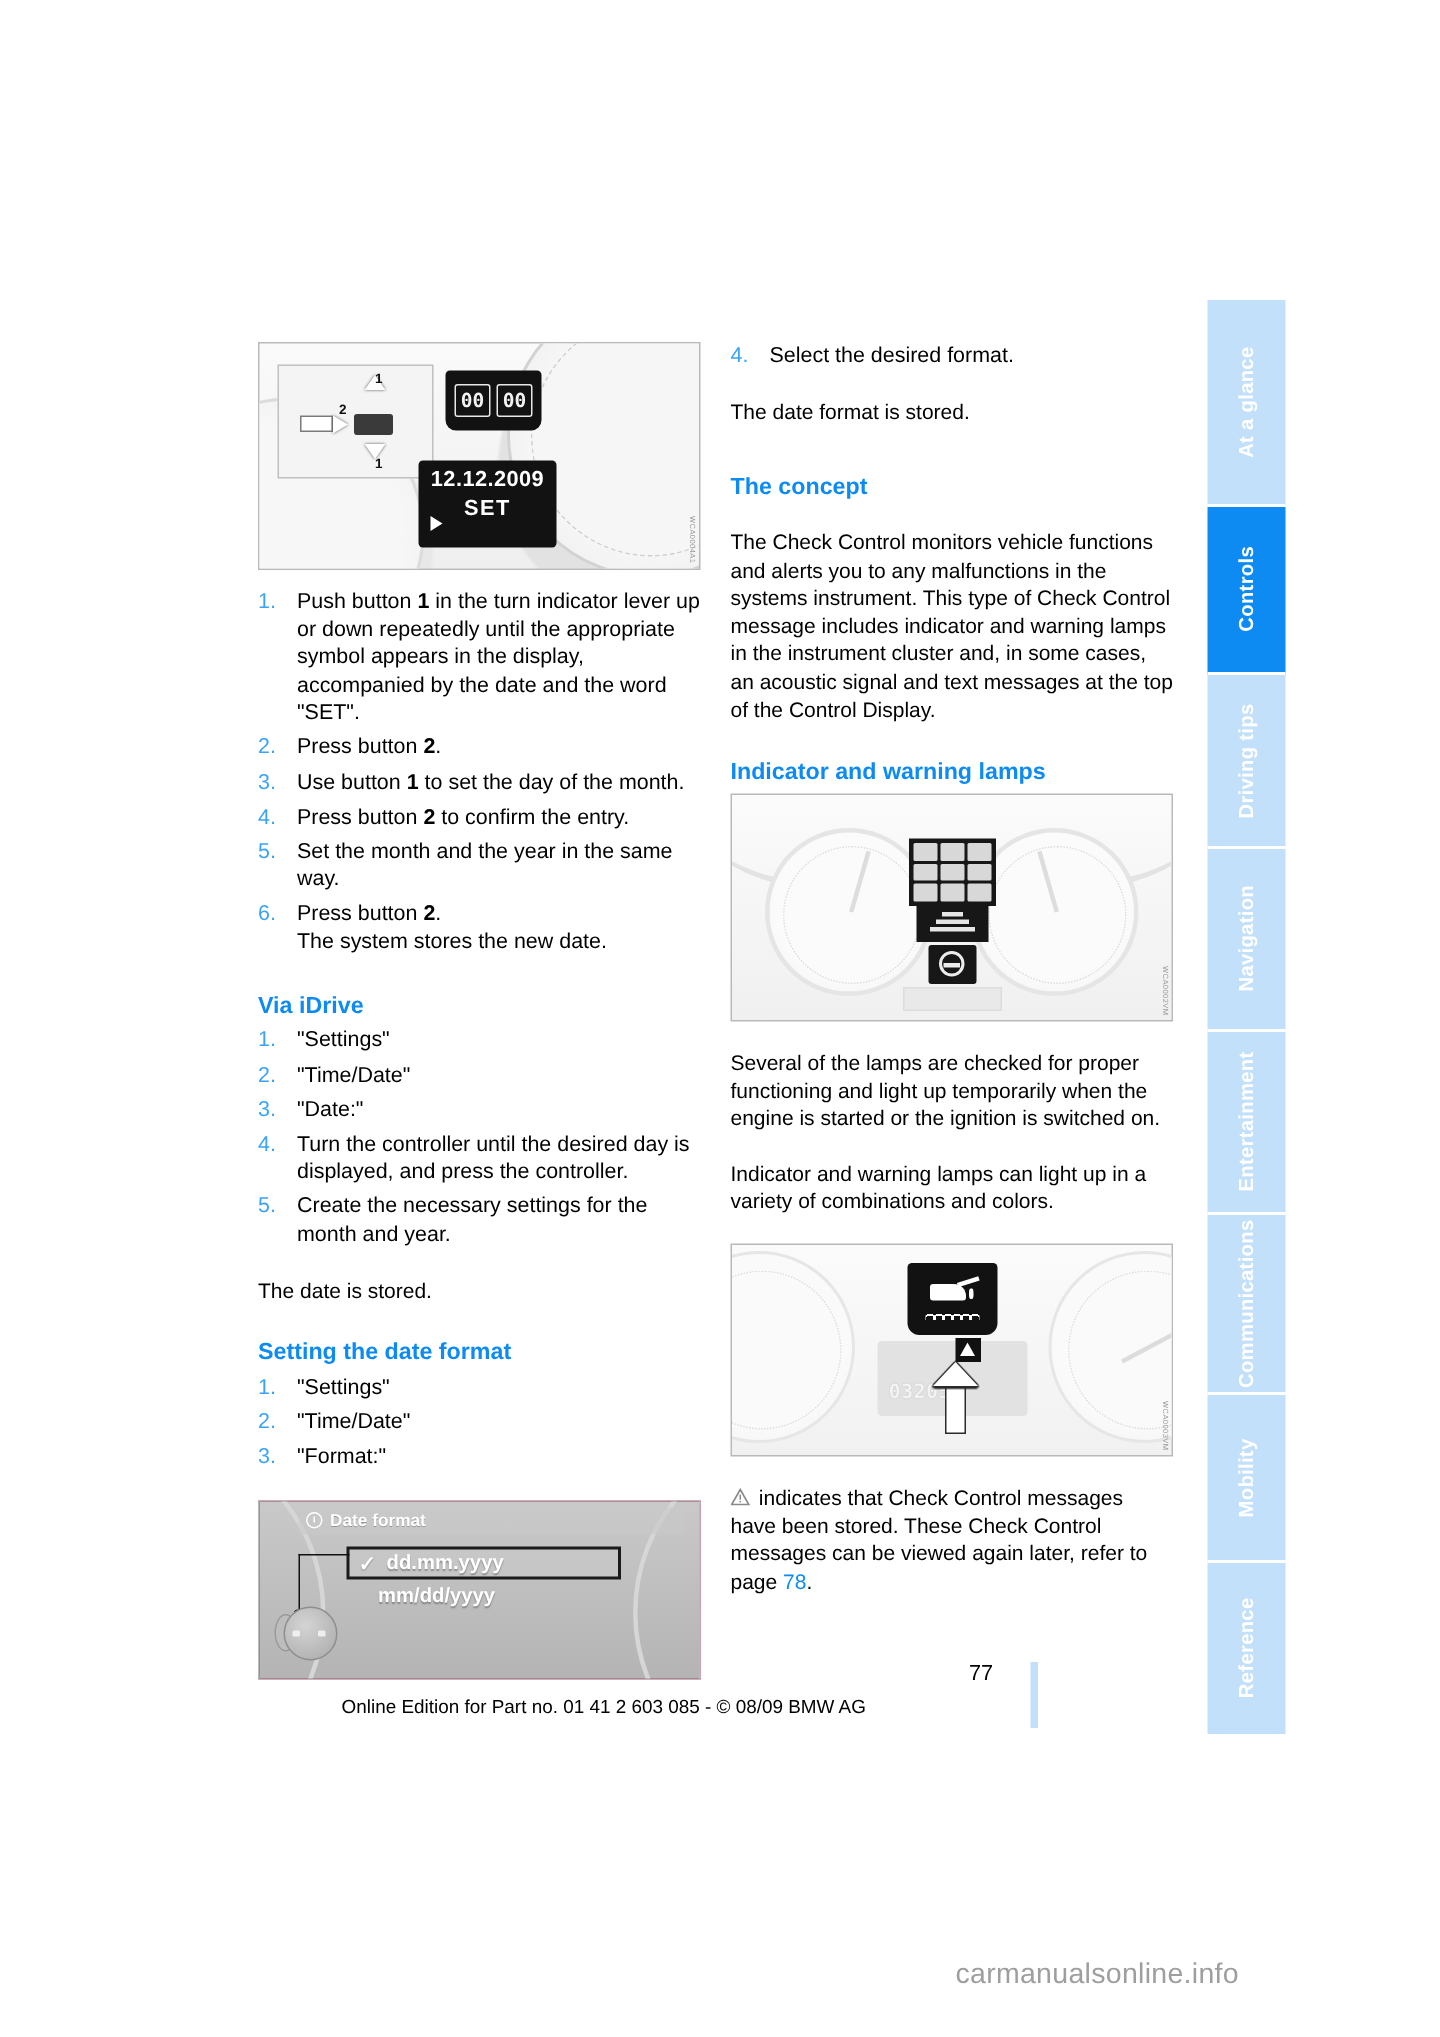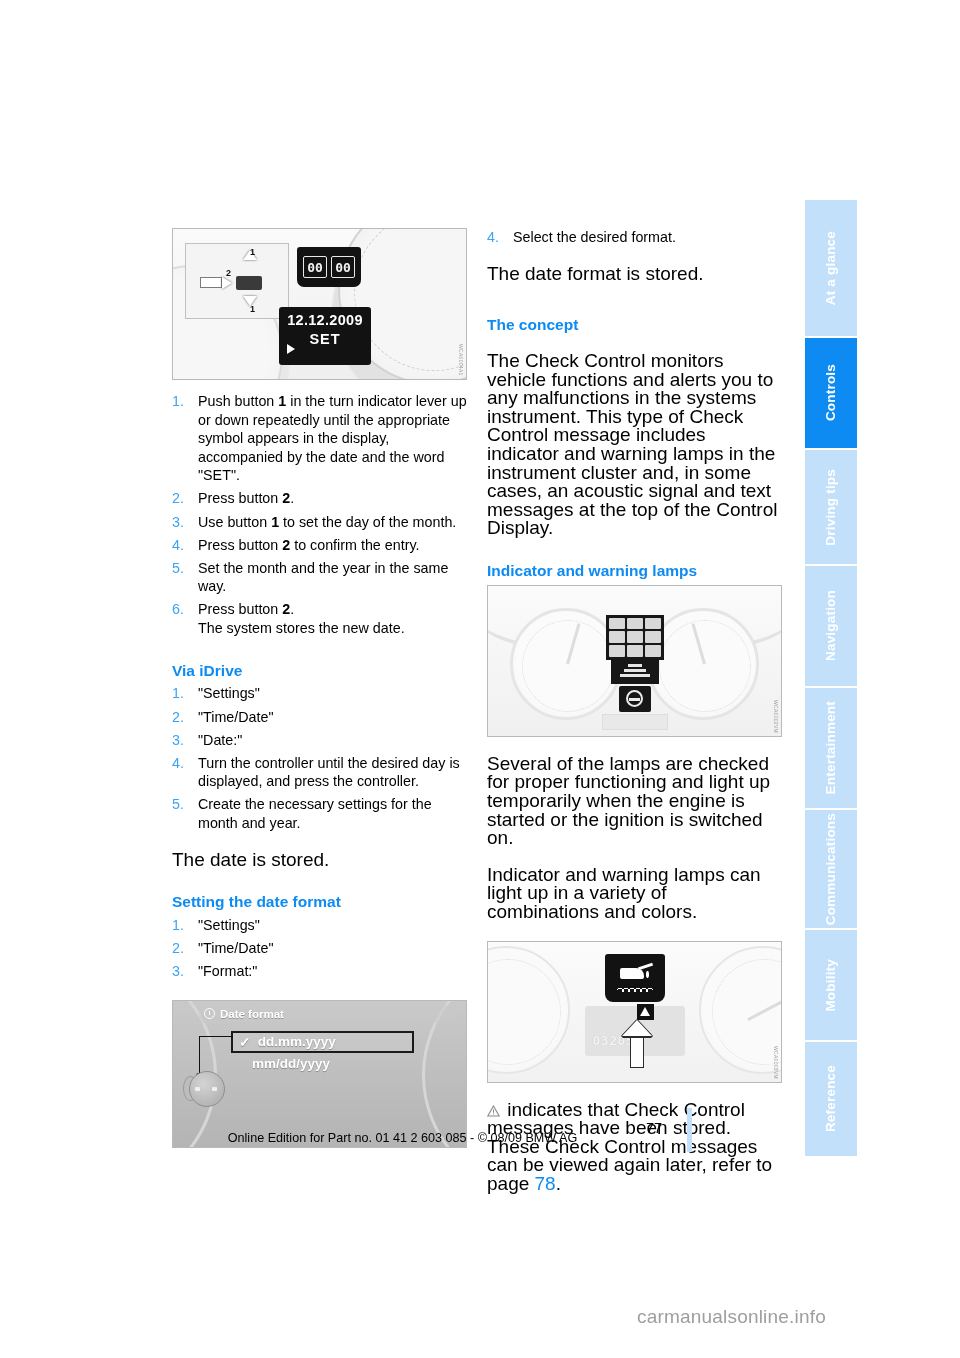--- a/index.html
+++ b/index.html
@@ -49,21 +49,21 @@
   .col {
     position: absolute;
     top: 228px;
     width: 295px;
   }
   #col-left  { left: 172px; }
   #col-right { left: 487px; }
 
   
   .body-p {
-    font-size: 19px;
+    font-size: 14px;
     line-height: 18.6px;
     color: #000000;
     margin: 18px 0 11px 0;
   }
   .h1 {
     font-size: 22px;
     font-weight: bold;
     color: #0d8bf2;
     margin: 0 0 13px 0;
     line-height: 1.1;
@@ -228,21 +228,21 @@
   }
   #fig1 .play {
     position: absolute; left: 8px; bottom: 11px;
     width: 0; height: 0;
     border-top: 5px solid transparent;
     border-bottom: 5px solid transparent;
     border-left: 8px solid #ffffff;
   }
 
   
-  #fig2 { height: 148px; background: #be185d; }
+  #fig2 { height: 120px; background: #be185d; }
   #fig2 .screen {
     position: absolute; inset: 0;
     background: linear-gradient(180deg,#c9c9c9,#b4b4b4);
   }
   #fig2 .arc-l, #fig2 .arc-r {
     position: absolute; top: -46px; width: 240px; height: 240px;
     border-radius: 50%; border: 3px solid #d6d6d6;
   }
   #fig2 .arc-l { left: -196px; }
   #fig2 .arc-r { right: -196px; }
@@ -491,21 +491,21 @@
     vertical-align: -1px;
     margin-right: 2px;
   }
   .wtri svg { display:block; }
 
   
   #footer {
     position: absolute; left: 0; top: 1108px; width: 960px;
   }
   #pagenum {
-    position: absolute; left: 646px; top: 12px;
+    position: absolute; left: 646px; top: 0;
     font-size: 14.5px; color: #000000; font-weight: normal;
   }
   #footline {
     position: absolute; left: 0; top: 23px; width: 805px;
     text-align: center;
     font-size: 12.6px; color: #000000;
   }
   #footbar {
     position: absolute; left: 687px; top: 0px;
     width: 5px; height: 44px; background: #c3e0fb;

